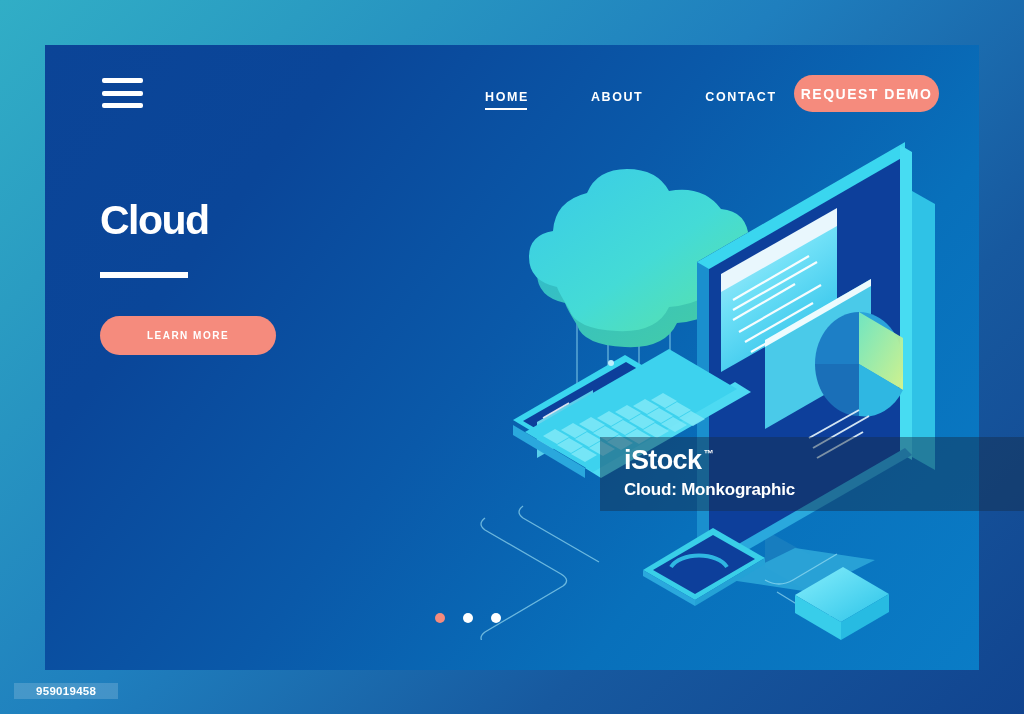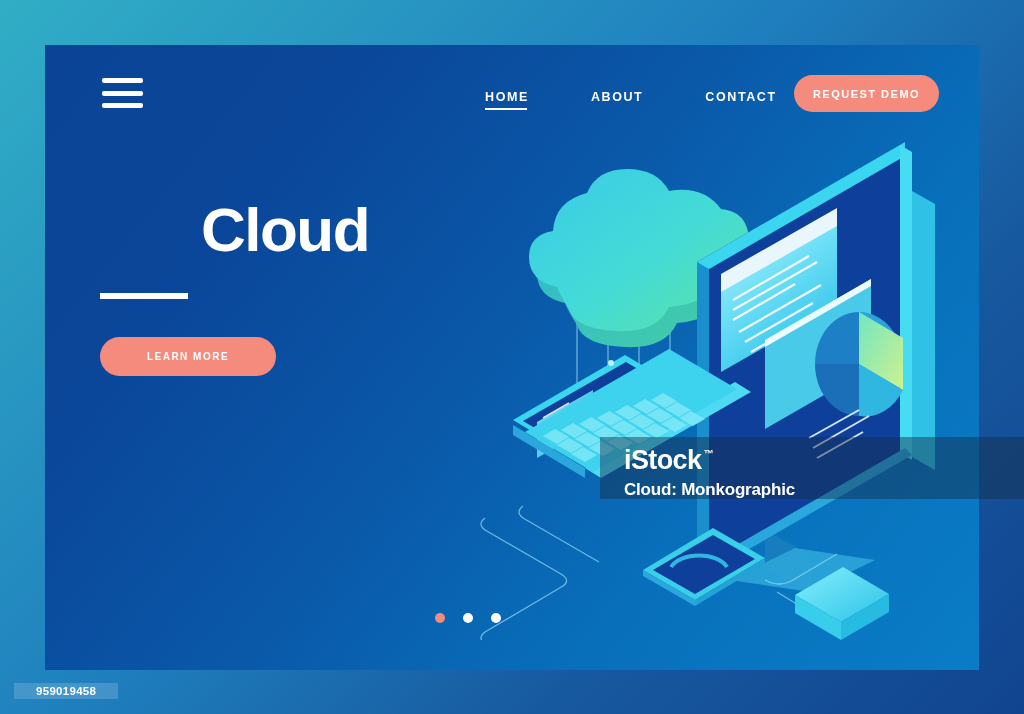--- a/index.html
+++ b/index.html
@@ -36,29 +36,29 @@
     padding:0 0 6px 0;margin-right:54px;position:relative;white-space:nowrap;
   }
   .nav a.active::after{
     content:"";position:absolute;left:0;right:2px;bottom:0;height:2px;background:#ffffff;
   }
 
   .btn-demo{
     position:absolute;left:749px;top:30px;width:145px;height:37px;
     background:#f58b7d;border:none;border-radius:19px;color:#ffffff;
     font-family:"Liberation Sans", sans-serif;
-    font-size:11px;font-weight:bold;letter-spacing:1.5px;cursor:pointer;
+    font-size:14px;font-weight:bold;letter-spacing:1.5px;cursor:pointer;
     display:flex;align-items:center;justify-content:center;
   }
 
   
   .hero{position:absolute;left:55px;top:155px;width:370px;}
   .hero h1{
-    margin:0;color:#ffffff;font-size:62px;line-height:0.98;
-    font-weight:bold;letter-spacing:-1.5px;text-align:center;
+    margin:0;color:#ffffff;font-size:41px;line-height:0.98;
+    font-weight:bold;letter-spacing:-1.5px;
   }
   .hero h1 .l2{display:block;}
   .rule{width:88px;height:6px;background:#ffffff;margin:32px 0 0 0;}
   .hero p{
     margin:34px 0 0 0;color:#e2eefb;font-size:16.5px;line-height:1.55;width:350px;
   }
   .btn-learn{
     margin-top:38px;width:176px;height:39px;background:#f58b7d;border:none;border-radius:20px;
     color:#ffffff;font-family:"Liberation Sans", sans-serif;
     font-size:10px;font-weight:bold;letter-spacing:1.5px;cursor:pointer;
@@ -72,21 +72,21 @@
   
   .dots{
     position:absolute;left:390px;top:565px;width:120px;height:16px;
     display:flex;align-items:center;gap:18px;
   }
   .dot{width:10px;height:10px;border-radius:50%;background:#ffffff;cursor:pointer;}
   .dot.active{background:#f58b7d;}
 
   
   .wm{
-    position:absolute;left:600px;top:437px;width:424px;height:62px;
+    position:absolute;left:600px;top:437px;width:424px;height:74px;
     background:rgba(22,46,74,0.46);
     padding:10px 0 0 24px;box-sizing:border-box;pointer-events:none;
   }
   .wm .brand{
     color:#ffffff;font-size:27px;font-weight:bold;letter-spacing:-0.6px;line-height:1;
     display:flex;align-items:flex-start;
   }
   .wm .brand sup{font-size:10px;line-height:1;margin-left:2px;margin-top:2px;font-weight:bold;}
   .wm .credit{color:#ffffff;font-size:17px;font-weight:bold;margin-top:6px;letter-spacing:-0.2px;}
 

